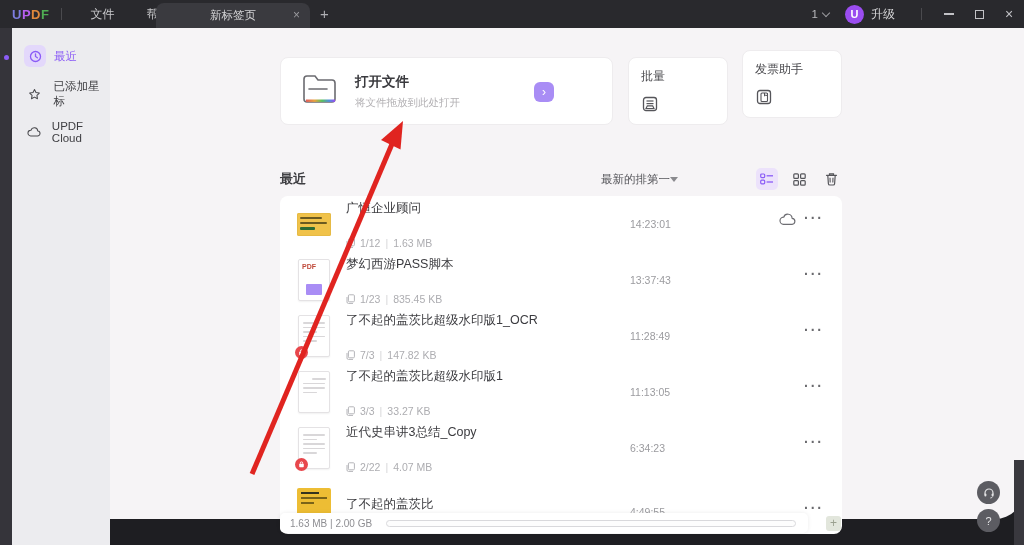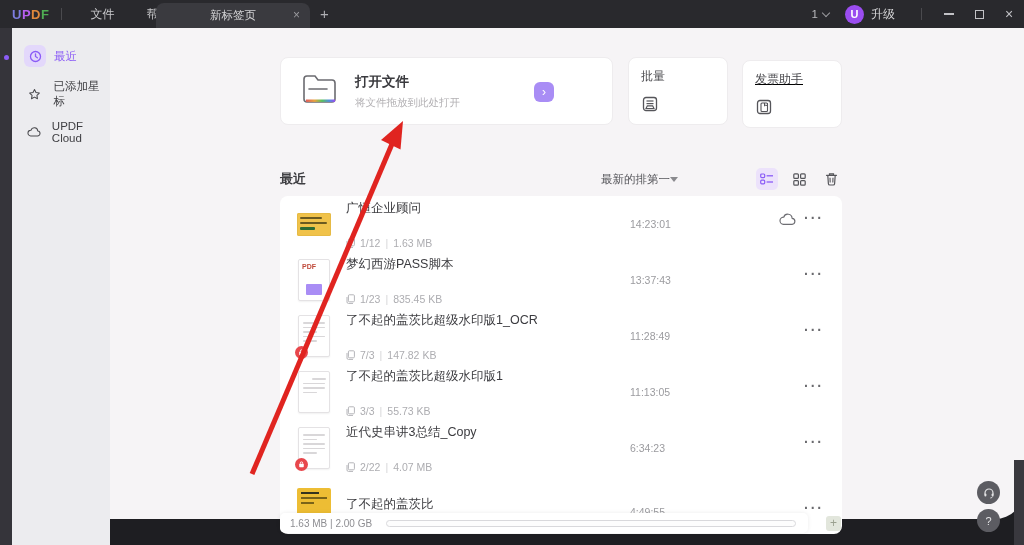--- a/index.html
+++ b/index.html
@@ -51,21 +51,21 @@
   .folder-wrap { margin-left:20px; }
   .open-texts { margin-left:14px; }
   .open-title { font-size:13.5px; font-weight:bold; color:#3a3a3e; }
   .open-sub { font-size:10.5px; color:#b3b1b4; margin-top:5px; }
   .open-go { position:absolute; right:58px; top:24px; width:20px; height:20px; border-radius:6px; background:#a98df5;
              color:#fff; font-size:12px; display:flex; align-items:center; justify-content:center; border:none; cursor:pointer; }
   .tool-card { width:100px; height:68px; padding:10px 12px; cursor:pointer; }
   .tool-card .tc-title { font-size:12px; color:#4a4a4e; }
   .tool-card .tc-ico { margin-top:10px; }
   .batch-card { left:628px; top:57px; }
-  .invoice-card { left:742px; top:60px;text-decoration:underline; }
+  .invoice-card { left:742px; top:50px; }
 
   
   .list-header { position:absolute; left:280px; top:166px; width:562px; height:26px;
                  display:flex; align-items:center; }
   .lh-title { font-size:13px; font-weight:bold; color:#3e3e42; }
   .sort-group { margin-left:auto; display:flex; align-items:center; cursor:pointer; }
   .sort-label { font-size:11.5px; color:#55555a; }
   .sort-caret { width:0; height:0; border-left:4px solid transparent; border-right:4px solid transparent;
                 border-top:5px solid #8a8a8e; }
   .view-group { display:flex; align-items:center; gap:10px; margin-left:78px; }
@@ -367,21 +367,21 @@
       </div>
       <div class="info">
         <div class="fname">了不起的盖茨比超级水印版1</div>
         <div class="fmeta">
           <svg width="9" height="10" viewBox="0 0 9 10">
               <rect x="2.4" y="0.8" width="6" height="7" rx="1" fill="none" stroke="#b5b5b9" stroke-width="1"></rect>
               <path d="M1 3v5a1.4 1.4 0 0 0 1.4 1.4H7" fill="none" stroke="#b5b5b9" stroke-width="1"></path>
             </svg>
           <span>3/3</span>
           <span class="sep">|</span>
-          <span>55.73 KB</span>
+          <span>33.27 KB</span>
         </div>
       </div>
       <div class="ftime">11:13:05</div>
       <button class="more">···</button>
     </div>
 
     <div class="row">
       <div class="thumb">
         <div class="t-page t-lines">
             <i></i>

